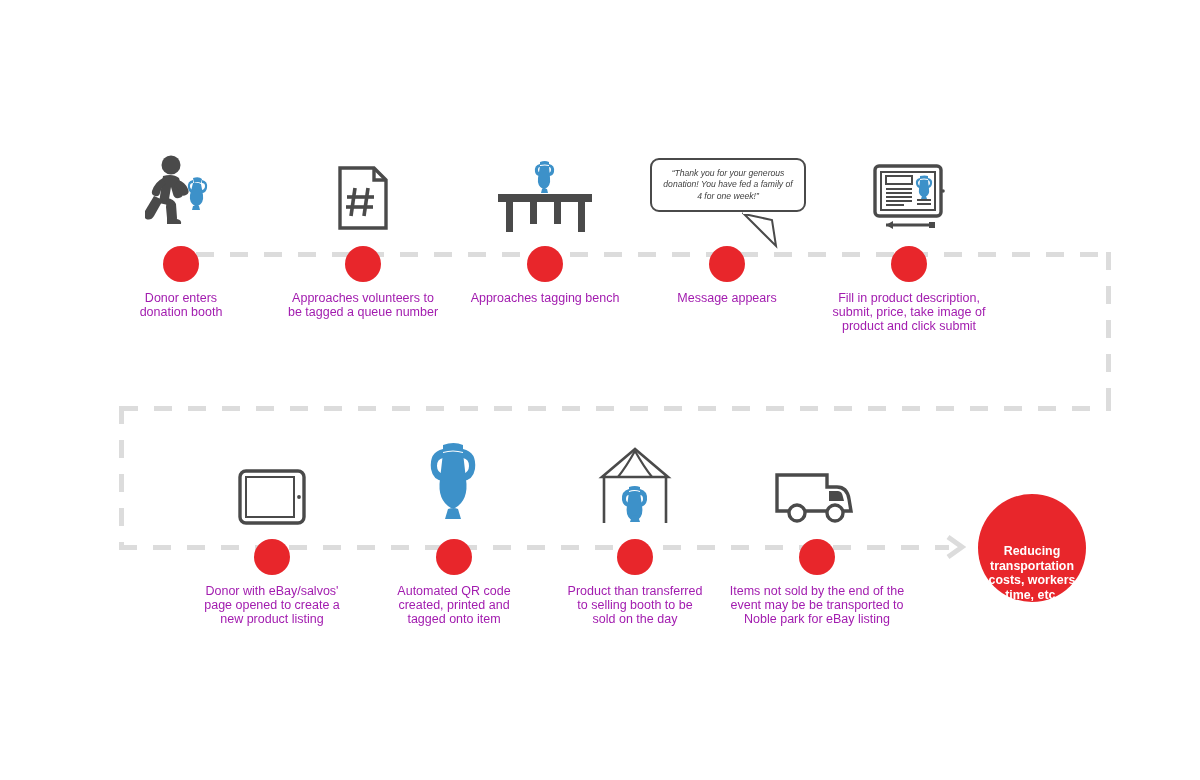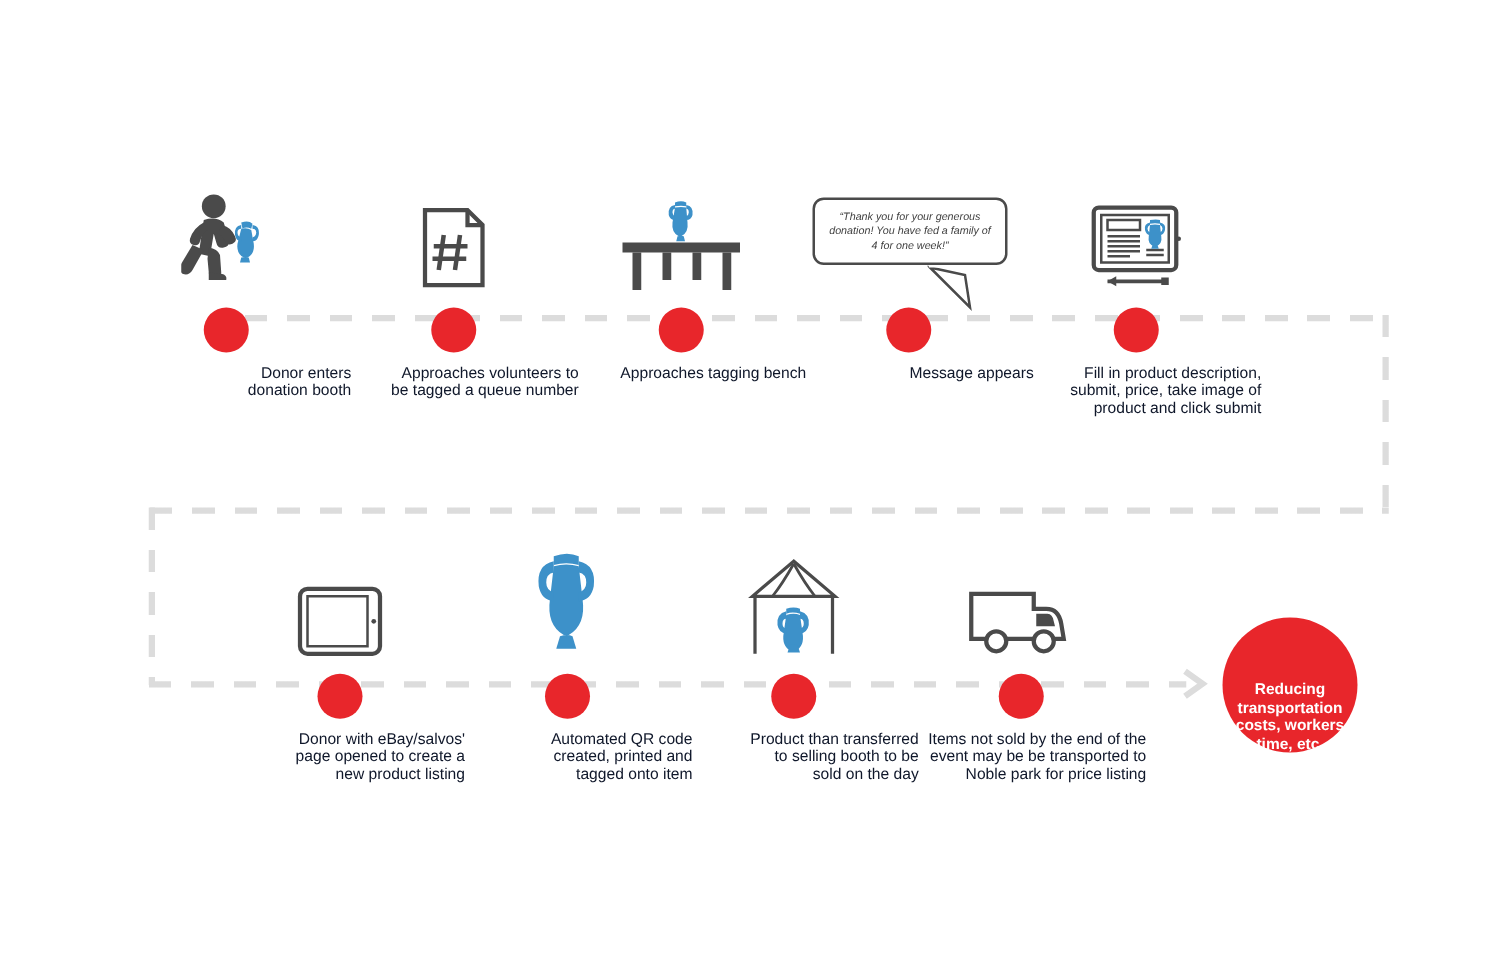--- a/index.html
+++ b/index.html
@@ -63,23 +63,22 @@
     width: 36px;
     height: 36px;
     border-radius: 50%;
     background: #e8262b;
     margin: 12px auto 0 auto;
   }
   .step .caption {
     margin-top: 9px;
     font-size: 12.5px;
     line-height: 14.2px;
-    color: #0f172a;
+    color: #a21caf;
     white-space: pre-line;
-    text-align: right;
   }
 
   
   .bubble-wrap {
     position: absolute;
     left: 650px;
     top: 158px;
     width: 156px;
   }
   .bubble {
@@ -334,21 +333,21 @@
       <svg width="92" height="66" viewBox="0 0 92 66">
         <path d="M6 14 H56 V26 H66 Q76 26 78 38 L80 50 H6 Z" fill="#ffffff" stroke="#4a4a4a" stroke-width="3.4" stroke-linejoin="miter"></path>
         <path d="M58 30 H67 Q71 30 72 36 L73 40 H58 Z" fill="#4a4a4a"></path>
         <circle cx="26" cy="52" r="8" fill="#ffffff" stroke="#4a4a4a" stroke-width="3.4"></circle>
         <circle cx="64" cy="52" r="8" fill="#ffffff" stroke="#4a4a4a" stroke-width="3.4"></circle>
       </svg>
     </div>
     <div class="dot"></div>
     <div class="caption">Items not sold by the end of the
 event may be be transported to
-Noble park for price listing</div>
+Noble park for eBay listing</div>
   </div>
 
   <div class="outcome">
     <span>Reducing
 transportation
 costs, workers
 time, etc.</span>
   </div>
 
 </div>

